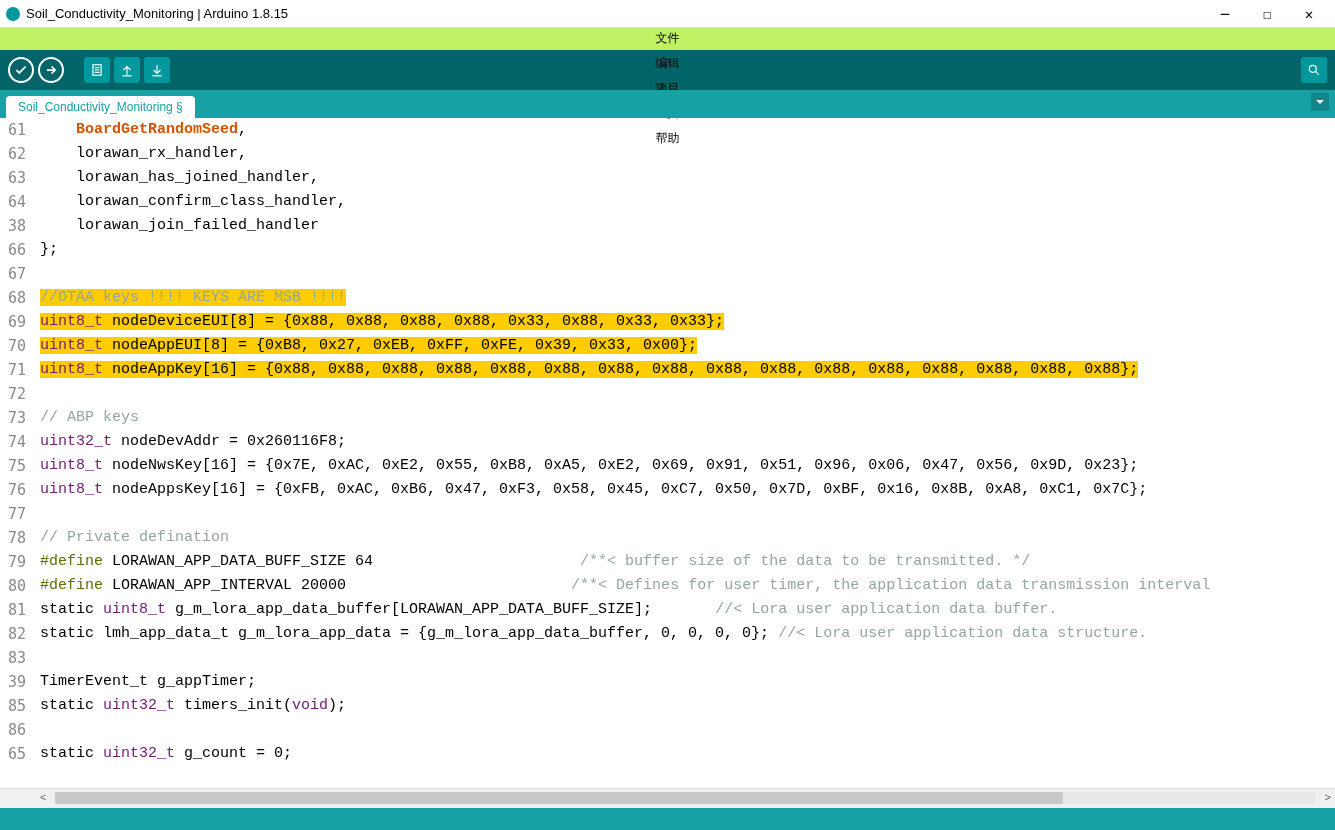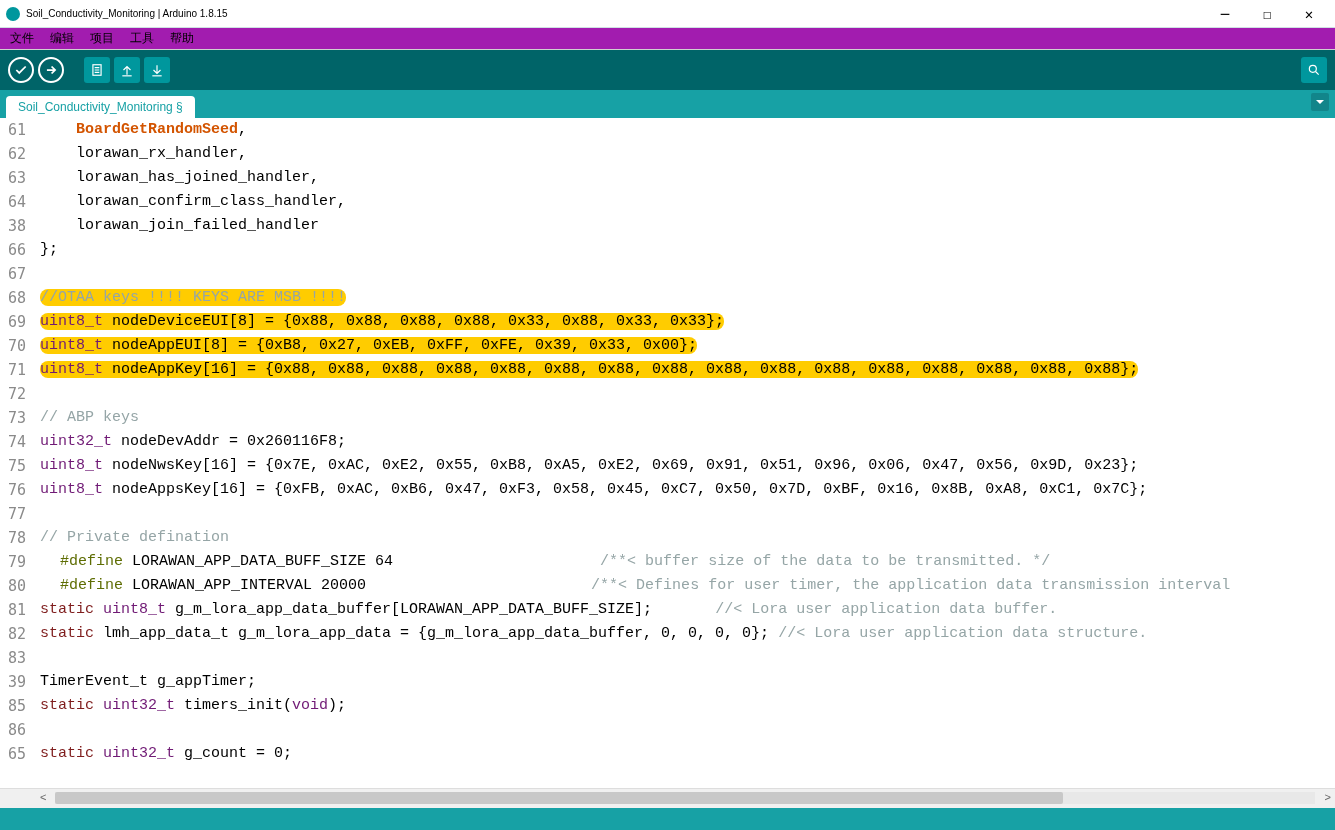--- a/index.html
+++ b/index.html
@@ -2,26 +2,26 @@
 <html><head>
 <meta charset="utf-8">
 <style>
 * { margin: 0; padding: 0; box-sizing: border-box; }
 body { font-family: "Microsoft YaHei", sans-serif; font-size: 12px; background: #fff; overflow: hidden; width: 1335px; height: 830px; position: relative; }
 
 
 .titlebar { height: 28px; background: #fff; display: flex; align-items: center; padding: 0 6px; border-bottom: 1px solid #d0e0e3; justify-content: space-between; }
 .titlebar-left { display: flex; align-items: center; gap: 6px; }
 .app-icon { width: 14px; height: 14px; background: #00979d; border-radius: 50%; display: inline-block; }
-.title-text { font-size: 10px; color: #000; }
+.title-text { font-size: 13px; color: #000; }
 .titlebar-right { display: flex; gap: 2px; }
 .win-btn { width: 40px; height: 24px; display: flex; align-items: center; justify-content: center; cursor: pointer; font-family: monospace; font-size: 14px; }
 
 
-.menubar { height: 22px; background: #a21caf; display: flex; align-items: center; padding: 0 4px; gap: 4px; border-bottom: 1px solid #d0d0d0; }
+.menubar { height: 22px; background: #bef264; display: flex; align-items: center; padding: 0 4px; gap: 4px; border-bottom: 1px solid #d0d0d0; flex-direction: column; }
 .menu-item { padding: 2px 6px; font-size: 12px; cursor: pointer; }
 
 
 .toolbar { height: 40px; background: #006468; display: flex; align-items: center; padding: 0 8px; justify-content: space-between; }
 .toolbar-left { display: flex; gap: 4px; align-items: center; }
 .toolbar-btn { width: 26px; height: 26px; border-radius: 3px; background: #00979d; display: flex; align-items: center; justify-content: center; cursor: pointer; }
 .toolbar-btn.round { border-radius: 50%; border: 2px solid #fff; width: 26px; height: 26px; background: transparent; }
 .toolbar-btn svg { width: 14px; height: 14px; }
 .toolbar-gap { width: 12px; }
 .toolbar-right { display: flex; }
@@ -29,26 +29,26 @@
 
 .tabbar { height: 28px; background: #17a1a5; display: flex; align-items: flex-end; padding: 0 6px; position: relative; }
 .tab { background: #fff; color: #17a1a5; padding: 4px 12px; font-size: 12px; border-top-left-radius: 4px; border-top-right-radius: 4px; cursor: pointer; position: relative; top: 0; height: 22px; display: flex; align-items: center; }
 .tab-dropdown { position: absolute; right: 6px; top: 3px; width: 18px; height: 18px; background: #12858a; display: flex; align-items: center; justify-content: center; cursor: pointer; border-radius: 2px; }
 
 
 .editor-wrap { height: 670px; background: #fff; display: flex; overflow: hidden; }
 .gutter { width: 40px; background: #fff; text-align: center; padding-right: 6px; color: #8a8a8a; font-family: Consolas, monospace; font-size: 15px; line-height: 24px; flex-shrink: 0; user-select: none; }
 .code { flex: 1; font-family: Consolas, "Courier New", monospace; font-size: 15px; line-height: 24px; white-space: pre; overflow: hidden; position: relative; }
 .code-line { height: 24px; font-family: Liberation Mono, monospace; }
-.code-line .hl-bg { background: #ffcc00; border-radius: 8px; }
+.code-line .hl-bg { background: #ffcc00; }
 
 
 .c-type { color: #701a75; }
-.c-kw { color: #7f1d1d; }
-.c-def { color: #5e6d03; margin-left: 20px; }
+.c-kw { color: #000000; }
+.c-def { color: #5e6d03; }
 .c-comment { color: #95a5a6; }
 .c-bold { color: #d35400; font-weight: bold; }
 .c-plain { color: #000; }
 
 
 .hscroll-wrap { height: 20px; background: #f0f0f0; position: relative; border-top: 1px solid #ddd; }
 .hscroll-left { position: absolute; left: 40px; top: 2px; font-size: 11px; color: #666; }
 .hscroll-right { position: absolute; right: 4px; top: 2px; font-size: 11px; color: #666; }
 .hscroll-track { position: absolute; left: 55px; right: 20px; top: 3px; height: 12px; background: #e8e8e8; }
 .hscroll-thumb { position: absolute; left: 0; top: 0; width: 80%; height: 100%; background: #c8c8c8; border-radius: 2px; }

